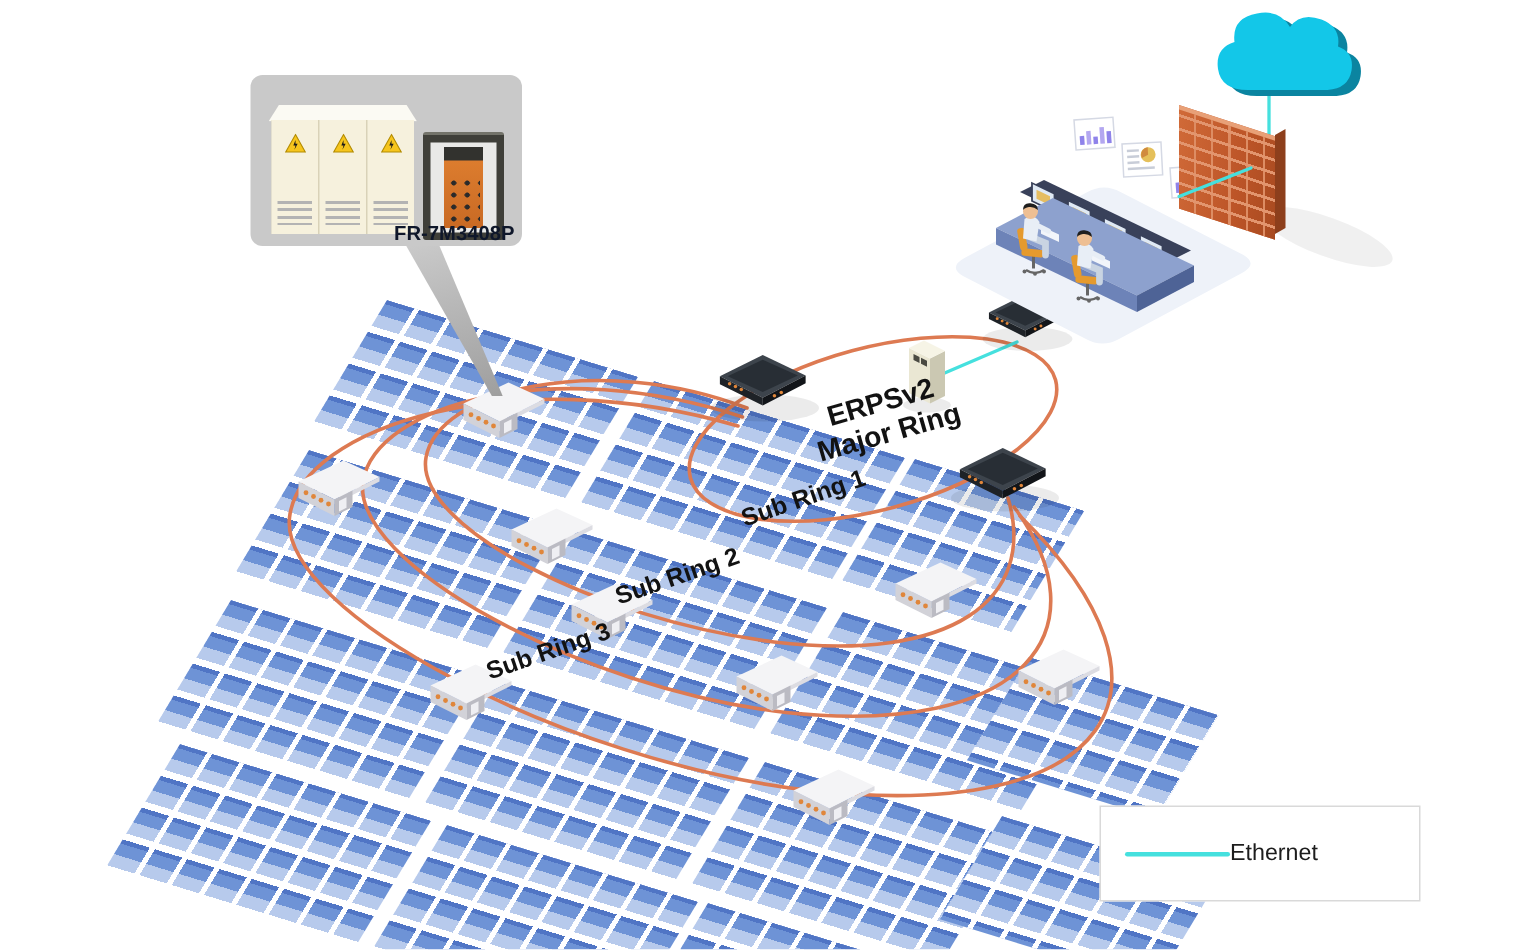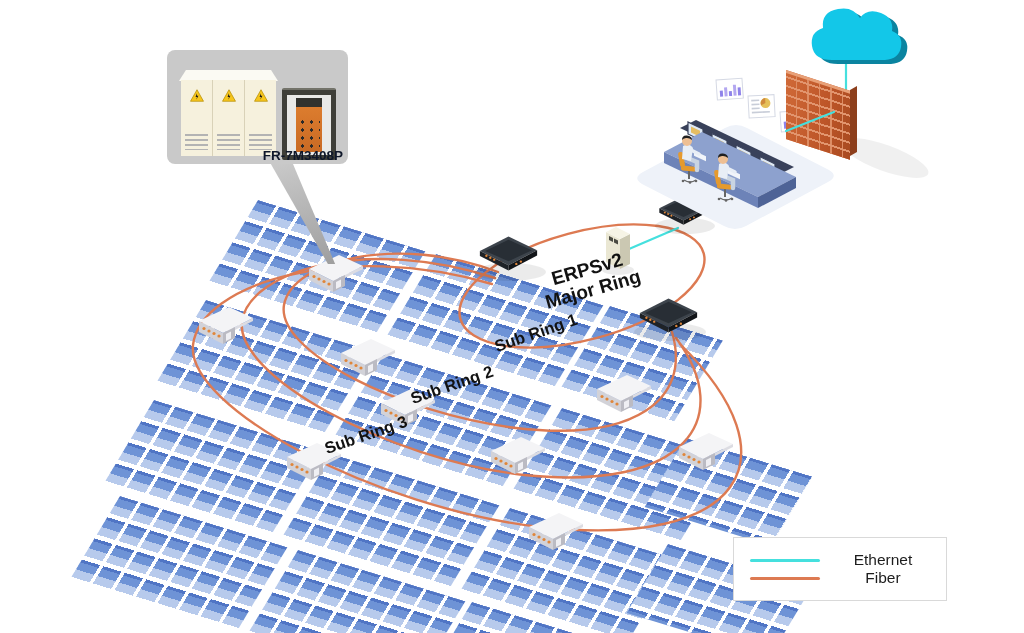--- a/index.html
+++ b/index.html
@@ -54,21 +54,21 @@
     background-image:
       repeating-linear-gradient(0deg, rgba(0,0,0,0) 0 7px, #e2956e 7px 9px),
       repeating-linear-gradient(90deg, rgba(0,0,0,0) 0 10px, #dd8d64 10px 11.5px),
       linear-gradient(100deg,#d06a38 0%,#bd5528 60%,#a84a20 100%);
     border-top:3px solid #e8a077;}
   .wall-side{left:850px;top:90px;width:7px;height:66px;background:#8d3f1c;
     transform:skewY(-30deg);transform-origin:0 0;}
 
   
   .legend{left:733px;top:537px;width:212px;height:62px;background:#fff;border:1.5px solid #d9d9d9;
-    display:flex;flex-direction:column;justify-content:center;}
+    display:flex;flex-direction:row;justify-content:flex-start;}
   .legend-row{display:flex;align-items:center;}
   .legend-line{width:70px;height:3px;margin-left:16px;border-radius:2px;}
   .legend-line.eth{background:#45e0de;}
   .legend-line.fib{background:#dd7a52;}
   .legend-text{flex:1;text-align:center;font-size:15.5px;color:#1d1d1d;font-weight:500;}
 </style>
 </head>
 <body>
 
 <div id="canvas">
@@ -295,19 +295,15 @@
       <div class="device"></div>
     </div>
     <div class="callout-label">FR-7M3408P</div>
   </div>
 
   <div class="abs legend" style="z-index:6">
     <div class="legend-row">
       <div class="legend-line eth"></div>
       <div class="legend-text">Ethernet</div>
     </div>
-    <div class="legend-row">
-      <div class="legend-line fib"></div>
-      <div class="legend-text">Fiber</div>
-    </div>
   </div>
 
 </div>
 
 </body></html>

